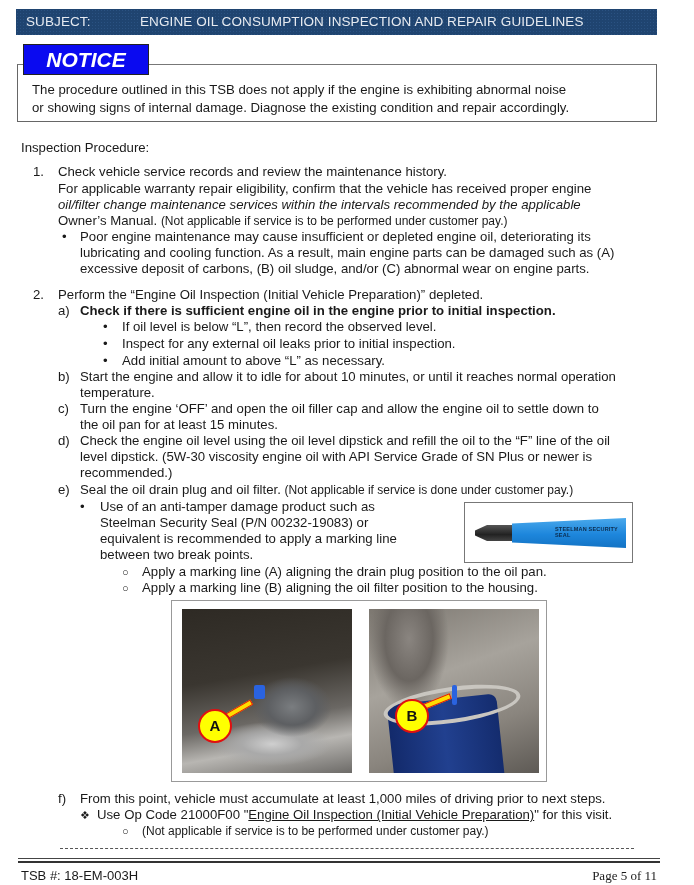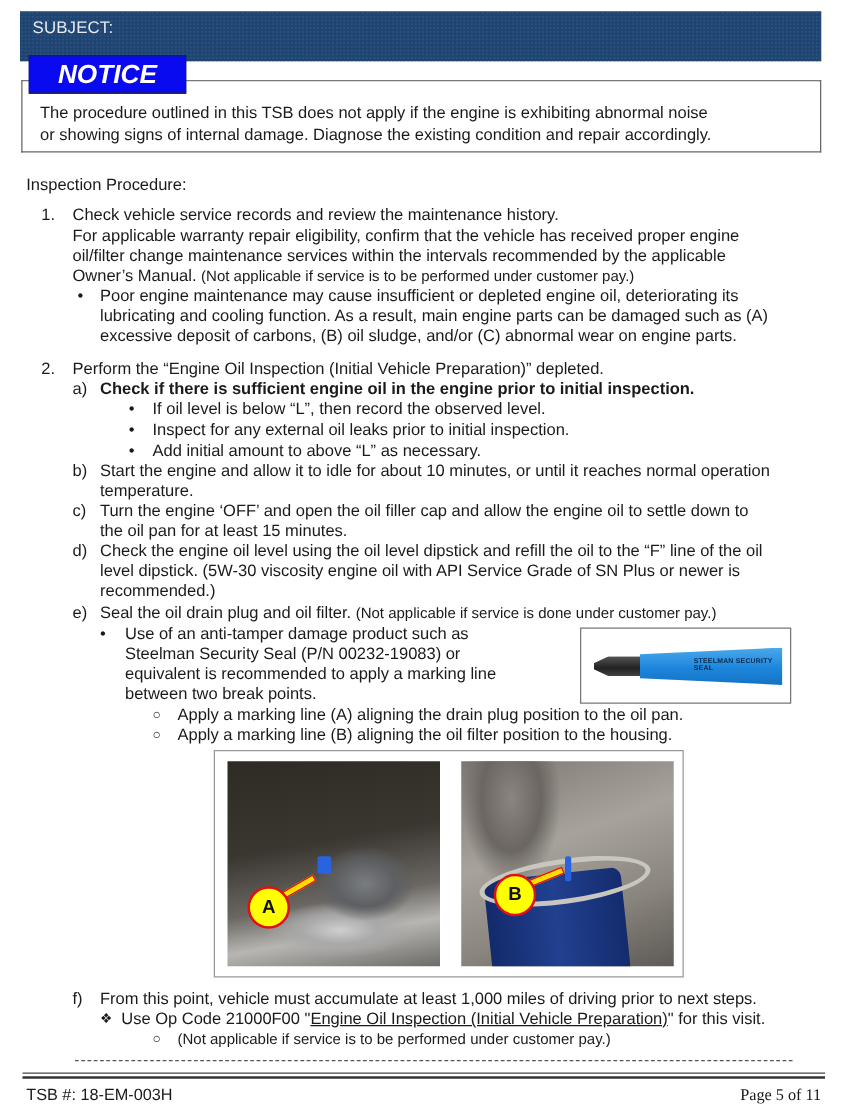--- a/index.html
+++ b/index.html
@@ -3,21 +3,21 @@
 <meta charset="utf-8">
 <style>
   html, body { margin: 0; padding: 0; background: #ffffff; }
   body { width: 694px; height: 885px; position: relative; overflow: hidden;
          font-family: "Liberation Sans", sans-serif; color: #1a1a1a; font-size: 13.2px; }
   .abs { position: absolute; }
   b, .b { font-weight: normal; }
   .line { position: absolute; white-space: nowrap; line-height: 16px; }
 
   
-  #subject-bar { left: 16px; top: 9px; width: 641px; height: 40px; background: #1f4470;
+  #subject-bar { left: 16px; top: 9px; width: 641px; height: 26px; background: #1f4470;
                  background-image: radial-gradient(#2a5282 0.6px, transparent 0.7px); background-size: 3px 3px; }
   #subject-label { left: 10px; top: 5px; color: #e6eaf0; font-size: 13.5px; letter-spacing: 0.1px; }
   #subject-title { left: 124px; top: 5px; color: #e6eaf0; font-size: 13.5px; letter-spacing: 0.1px; }
 
   
   #notice-box { left: 17px; top: 64px; width: 638px; height: 56px; border: 1px solid #666; border-top-color:#777; }
   #notice-badge { left: 23px; top: 44px; width: 124px; height: 29px; background: #0a0af0; border: 1px solid #222;
                   color: #fff; font-weight: bold; font-style: italic; font-size: 21px; text-align: center; line-height: 29px; }
   #notice-text { left: 32px; top: 82px; }
 
@@ -55,35 +55,36 @@
   #footer-rule2 { left: 18px; top: 861px; width: 642px; border-top: 2px solid #333; }
   #footer-left { left: 21px; top: 868px; font-size: 13px; }
   #footer-right { right: 37px; top: 868px; font-size: 13px; font-family: Liberation Serif, serif; }
   .ulink { text-decoration: underline; }
 </style>
 </head>
 <body>
 
 <div id="subject-bar" class="abs">
   <span id="subject-label" class="abs">SUBJECT:</span>
+  <span id="subject-title" class="abs">ENGINE OIL CONSUMPTION INSPECTION AND REPAIR GUIDELINES</span>
 </div>
 
 <div id="notice-box" class="abs"></div>
 <div id="notice-badge" class="abs">NOTICE</div>
 <div id="notice-text" class="abs">
   <div class="line" style="left:0;top:0;"><span>The procedure outlined in this </span><b>TSB does not apply if the engine is exhibiting abnormal noise</b></div>
   <div class="line" style="left:0;top:18px;text-align:right;"><b>or showing signs of internal damage</b><span>.  Diagnose the existing condition and repair accordingly.</span></div>
 </div>
 
 <div class="line b" style="left:21px;top:140px;">Inspection Procedure:</div>
 
 <div class="line" style="left:33px;top:164px;">1.</div>
 <div class="line b" style="left:58px;top:164px;">Check vehicle service records and review the maintenance history.</div>
 <div class="line" style="left:58px;top:181px;">For applicable warranty repair eligibility, confirm that the vehicle has received proper engine</div>
-<div class="line" style="left:58px;top:197px;">oil/filter change maintenance services within the intervals recommended by the applicable</div>
+<div class="line" style="left:58px;top:197px;font-style:italic;">oil/filter change maintenance services within the intervals recommended by the applicable</div>
 <div class="line" style="left:58px;top:213px;"><span>Owner’s Manual.  </span><b style="font-size:12px">(Not applicable if service is to be performed under customer pay.)</b></div>
 <div class="line" style="left:62px;top:229px;">•</div>
 <div class="line" style="left:80px;top:229px;">Poor engine maintenance may cause insufficient or depleted engine oil, deteriorating its</div>
 <div class="line" style="left:80px;top:245px;">lubricating and cooling function.  As a result, main engine parts can be damaged such as (A)</div>
 <div class="line" style="left:80px;top:261px;">excessive deposit of carbons, (B) oil sludge, and/or (C) abnormal wear on engine parts.</div>
 
 <div class="line" style="left:33px;top:287px;">2.</div>
 <div class="line" style="left:58px;top:287px;"><span>Perform the “</span><b>Engine Oil Inspection (Initial Vehicle Preparation)</b><span>” depleted.</span></div>
 
 <div class="line" style="left:58px;top:303px;">a)</div>

